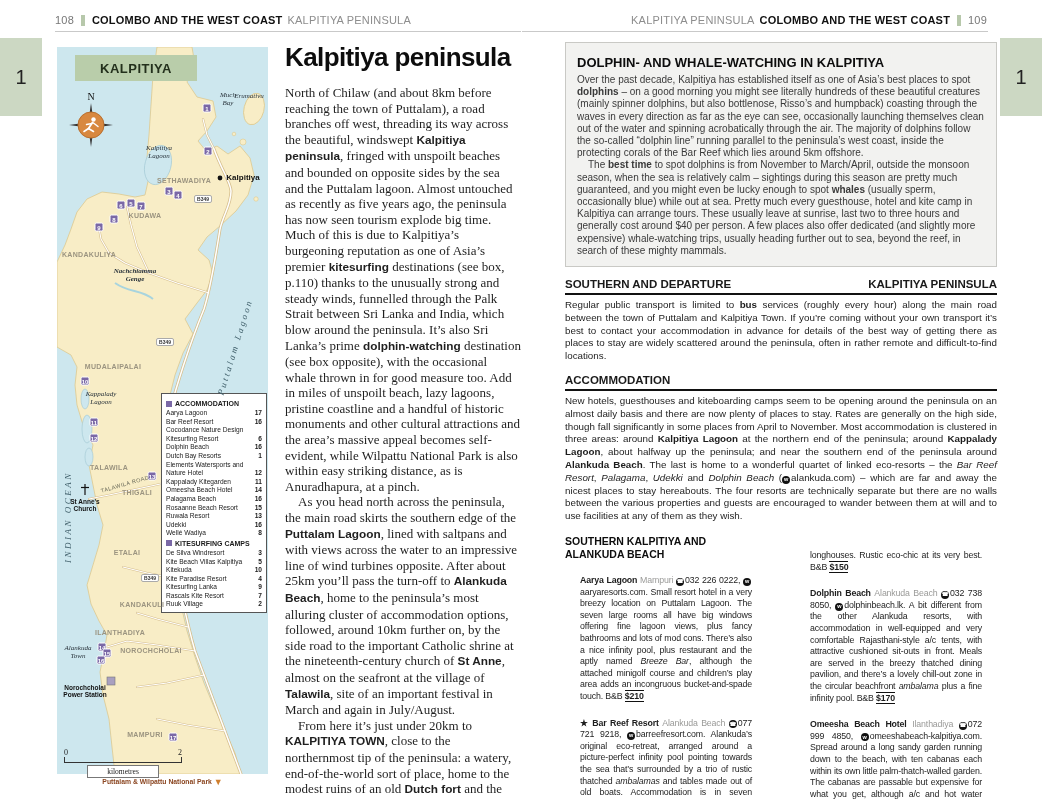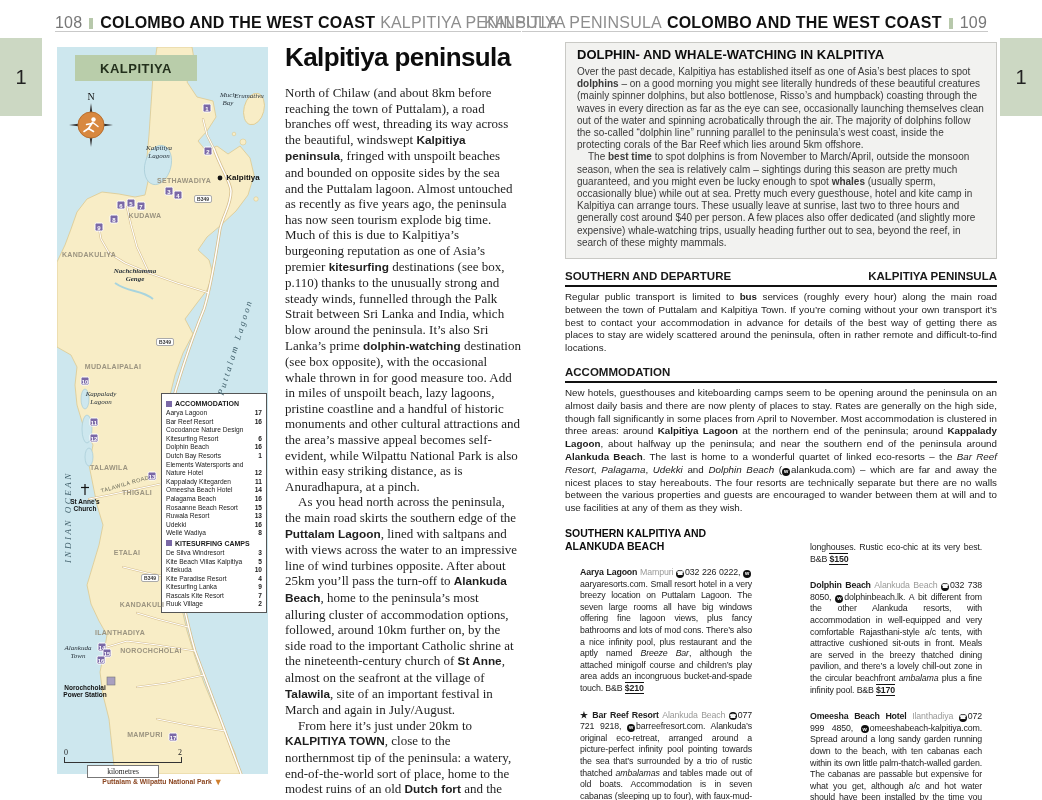--- a/index.html
+++ b/index.html
@@ -1,19 +1,19 @@
 <!DOCTYPE html>
 <html><head>
 <meta charset="utf-8">
 <style>
   html,body{margin:0;padding:0;background:#e9e9e9;}
   #spread{position:relative;width:1042px;height:800px;background:#ffffff;overflow:hidden;
           font-family:"Liberation Sans",sans-serif;color:#1a1a1a;}
   
-  .runhead{position:absolute;top:14px;font-size:16px;letter-spacing:.2px;display:flex;align-items:center;white-space:nowrap;}
+  .runhead{position:absolute;top:14px;font-size:11px;letter-spacing:.2px;display:flex;align-items:center;white-space:nowrap;}
   .runhead .num{color:#777;}
   .runhead .bold{font-weight:bold;color:#111;}
   .runhead .light{color:#8d8d8d;margin-left:5px;}
   .hbar{width:4px;height:11px;background:#b7c8ab;display:inline-block;margin:0 7px;}
   .headrule{position:absolute;top:31px;height:1px;background:#c9c9c9;}
   .chaptab{position:absolute;top:38px;width:42px;height:78px;background:#ccd8c3;
            display:flex;align-items:center;justify-content:center;font-size:20px;color:#222;}
   
   #map{position:absolute;left:57px;top:47px;width:211px;height:727px;background:#cde7ee;}
   #map svg{position:absolute;left:0;top:0;}
@@ -48,21 +48,21 @@
                font-size:6.8px;font-weight:bold;color:#8a4520;}
   .map-caption .tri{color:#d07f2e;font-size:9px;vertical-align:-1px;}
   
   #article{position:absolute;left:285px;top:42px;width:236px;}
   #article h1{margin:0 0 12px;font-size:26px;letter-spacing:-.6px;color:#0d0d0d;}
   #article .paras p{margin:0;font-family:"Liberation Serif",serif;font-size:13px;line-height:15.6px;color:#1f1f1f;}
   #article .paras p + p{text-indent:13px;}
   #article .sb{font-family:"Liberation Sans",sans-serif;font-weight:bold;font-size:11.8px;}
   
   #rpage{position:absolute;left:565px;top:42px;width:432px;}
-  .box{background:#f2f2f0;border:1px solid #c9c9c5;padding:4px 11px 9px;box-sizing:border-box;}
+  .box{background:#f2f2f0;border:1px solid #c9c9c5;padding:12px 11px 9px;box-sizing:border-box;}
   .box h3{margin:0 0 4px;font-size:13px;color:#0d0d0d;}
   .box .paras p{margin:0;font-size:10px;line-height:12.2px;color:#3a3a3a;}
   .box .paras p + p{text-indent:11px;}
   .sect{margin-top:11px;}
   .sect-h{display:flex;justify-content:space-between;font-weight:bold;font-size:11.5px;
           border-bottom:2px solid #111;padding-bottom:3px;margin-bottom:4px;}
   .sect .paras p{margin:0;font-size:9.8px;line-height:12.8px;text-align:justify;color:#1d1d1d;}
   .listings{display:flex;gap:28px;margin-top:12px;}
   .lcol{width:209px;}
   .lcol h4{margin:0 0 3px;font-size:10.5px;line-height:12.5px;color:#0d0d0d;}

